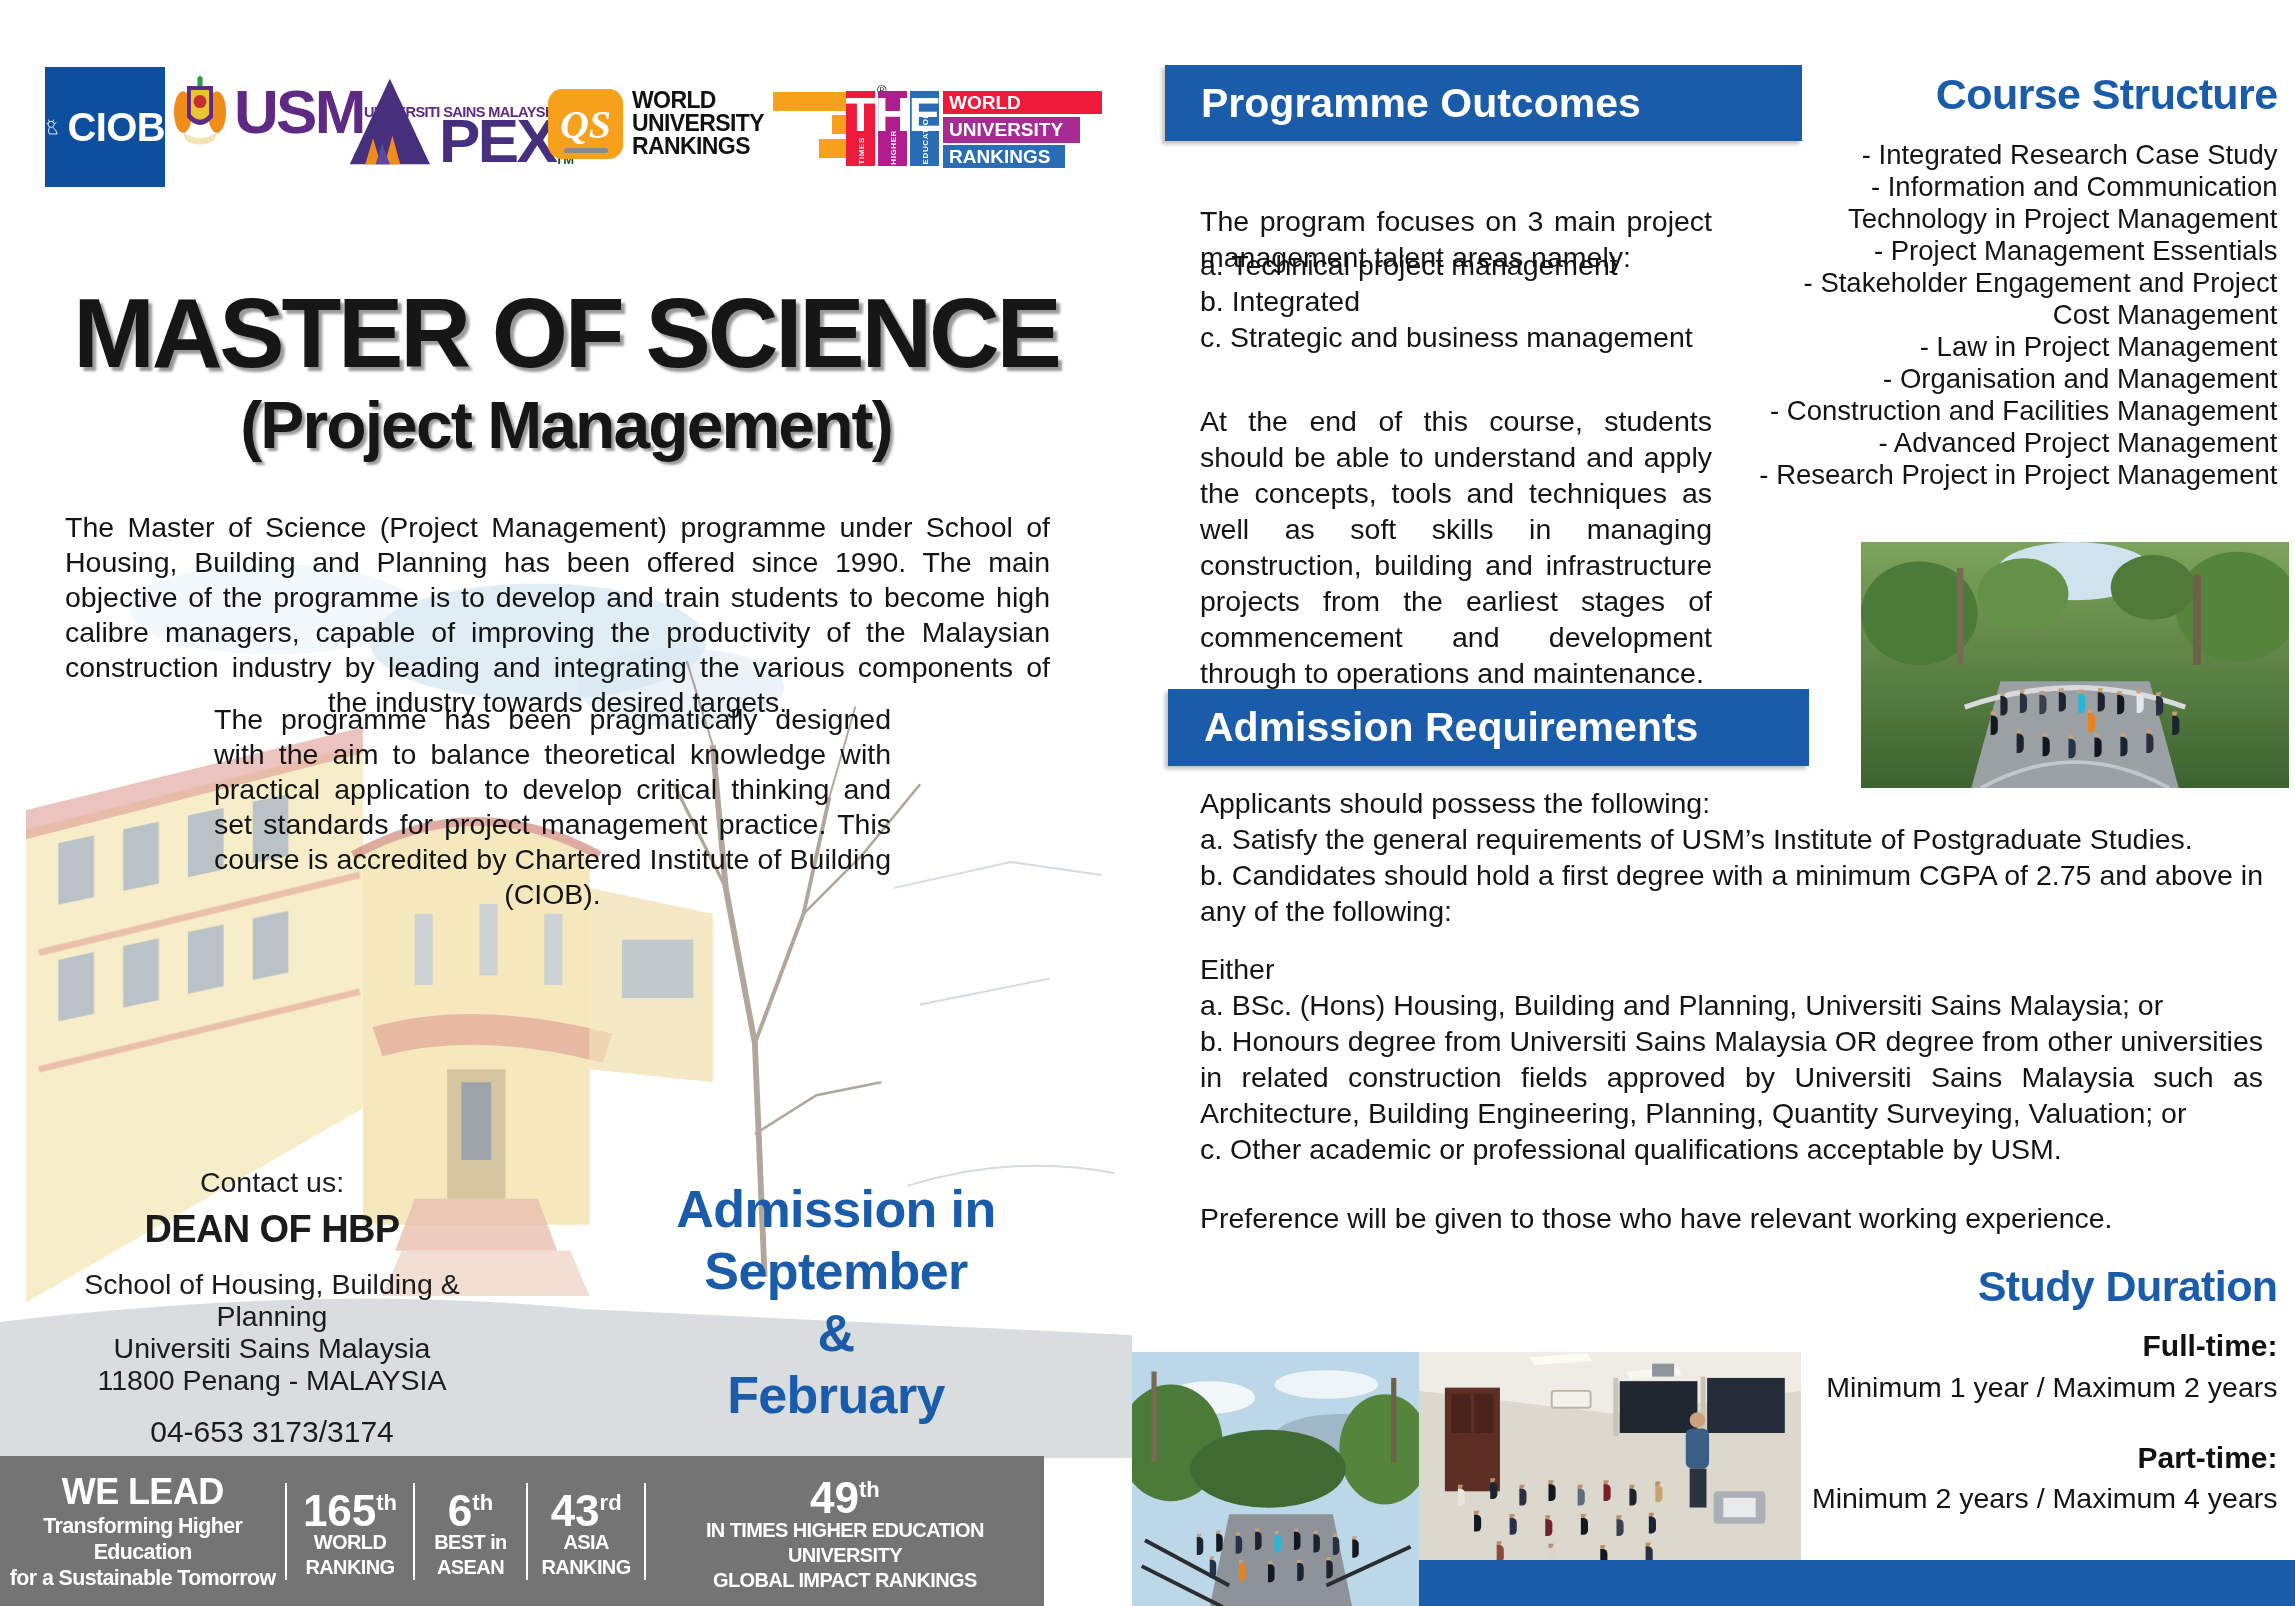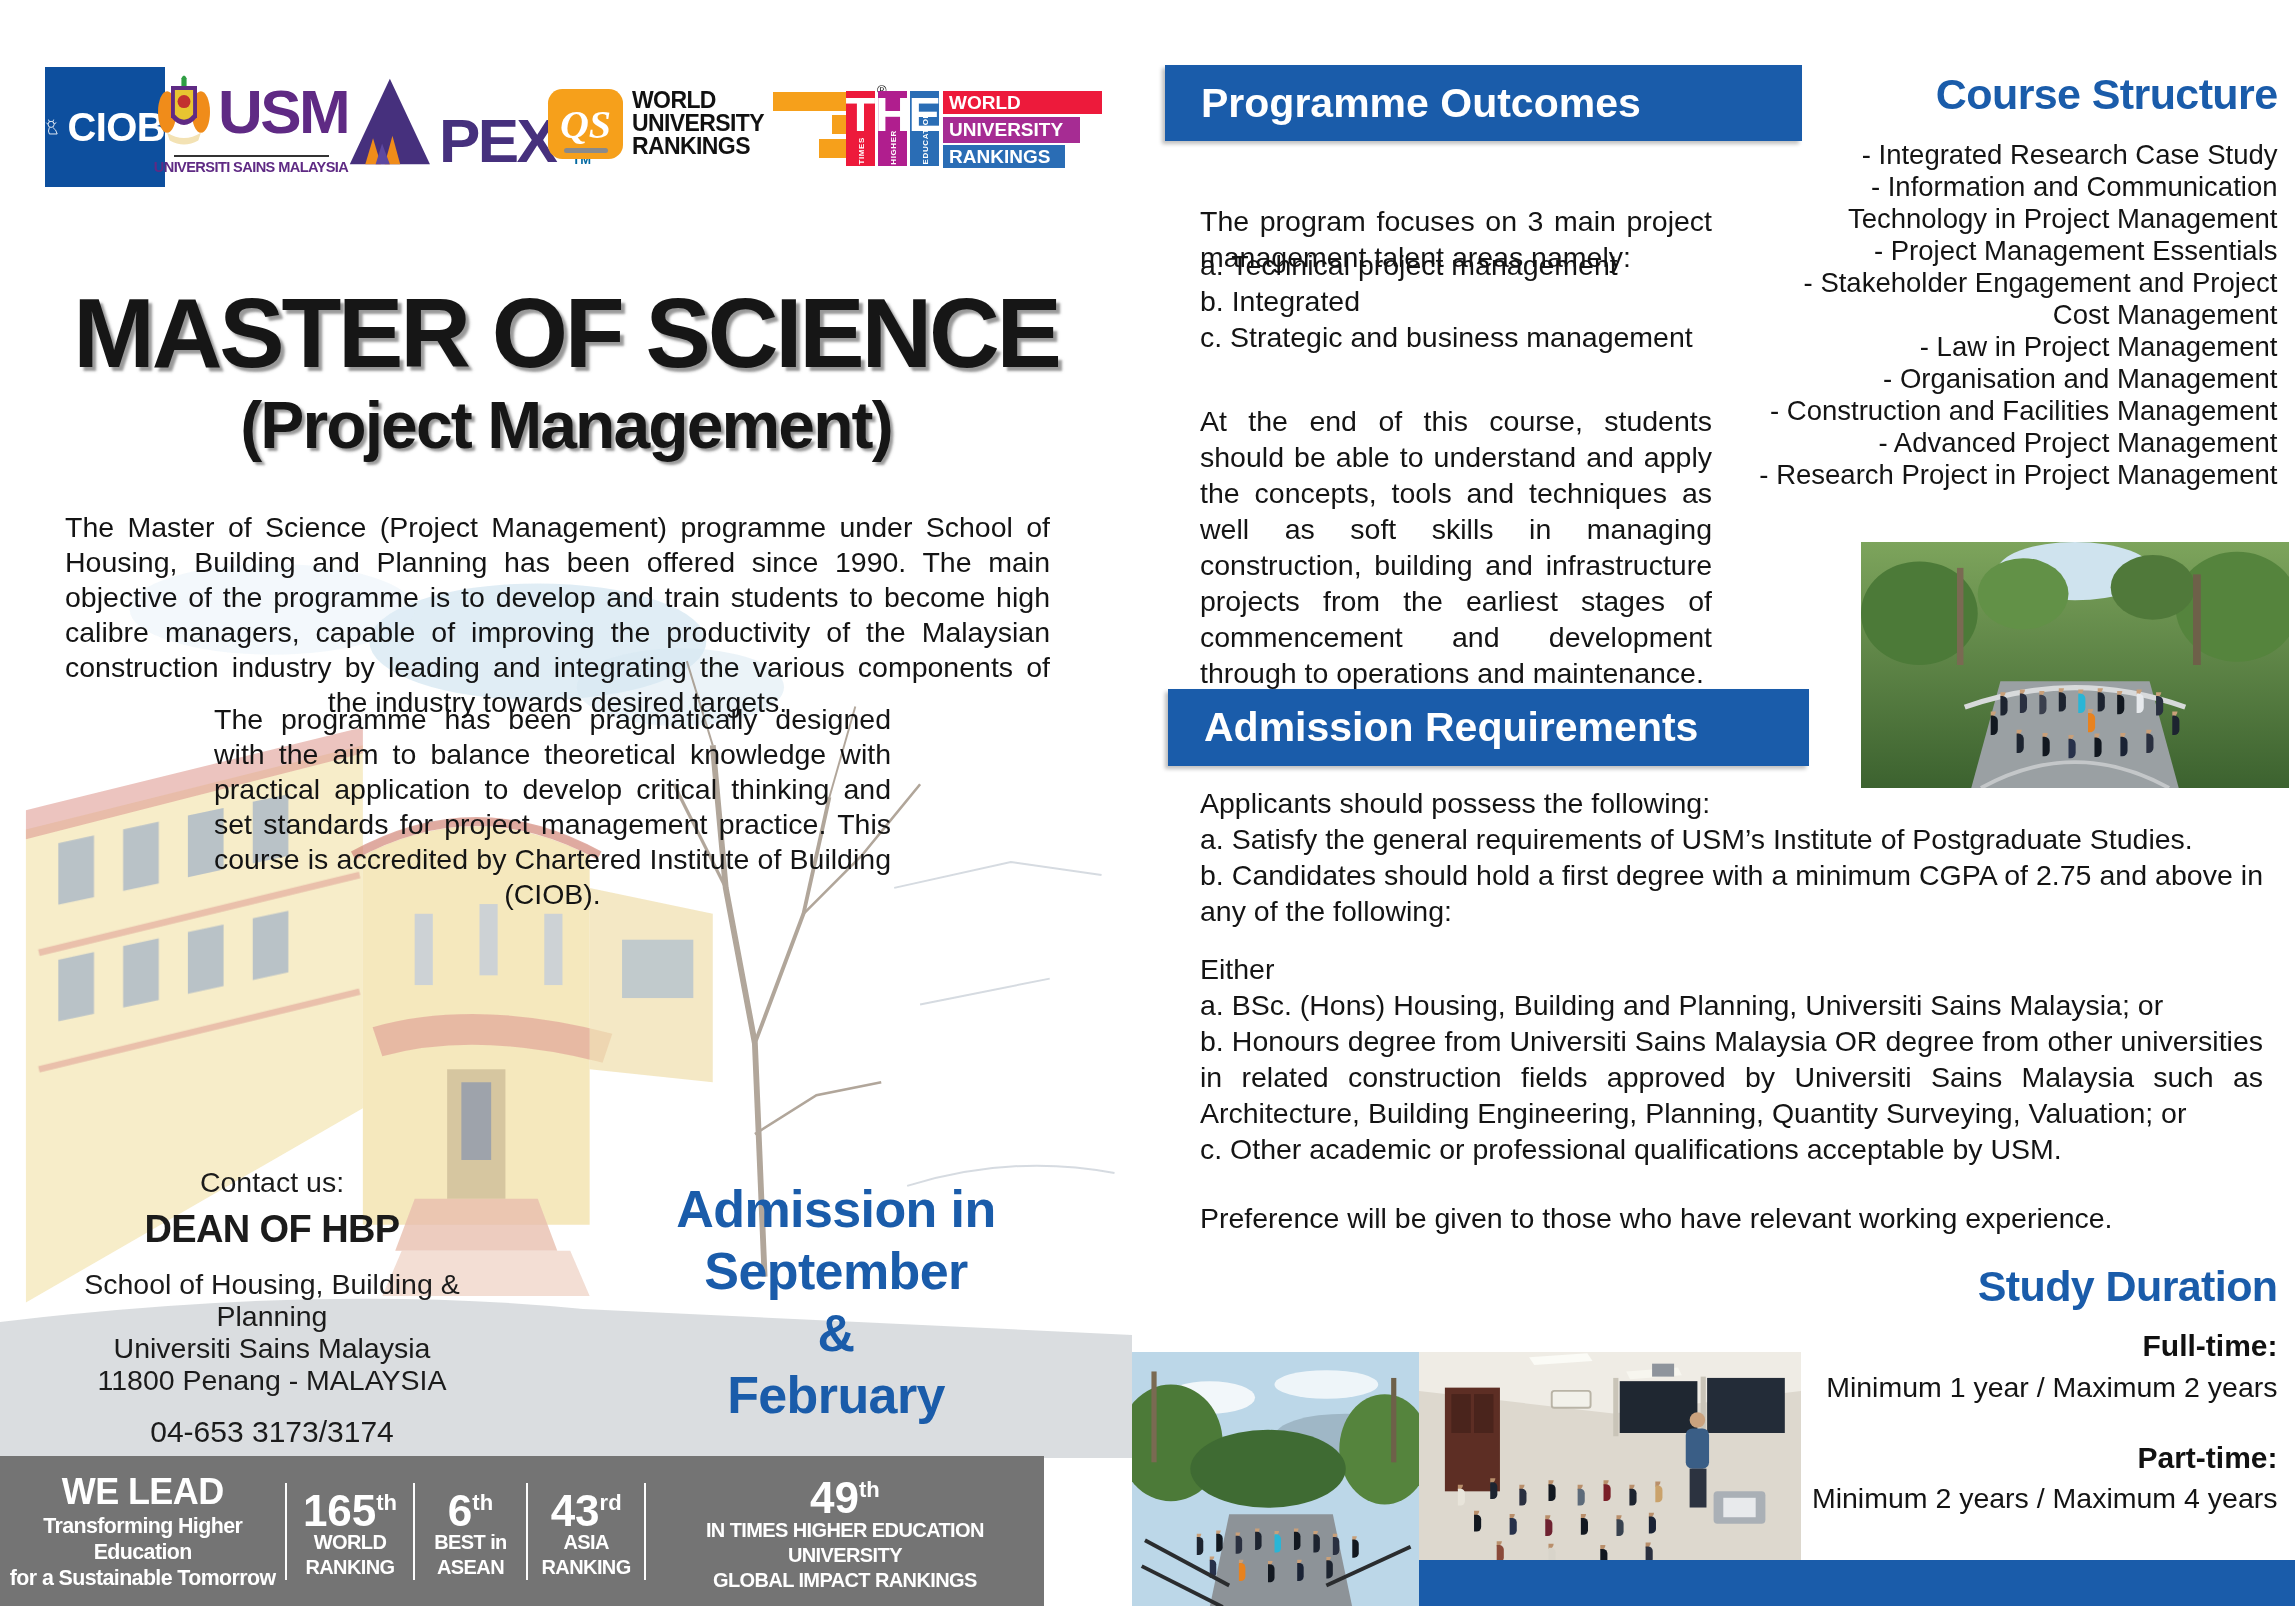--- a/index.html
+++ b/index.html
@@ -6,28 +6,28 @@
   #page{position:relative;width:2295px;height:1607px;background:#ffffff;overflow:hidden;
         font-family:"Liberation Sans",sans-serif;color:#1b1b1b;}
   .abs{position:absolute;}
   .txt{z-index:3;}
   .bgart{z-index:1;}
 
   
   .ciob{left:45px;top:67px;width:120px;height:120px;background:#0d4f9e;display:flex;
         align-items:center;justify-content:center;gap:5px;}
   .ciob .word{color:#fff;font-weight:bold;font-size:40px;letter-spacing:-0.6px;}
-  .usm{left:170px;top:73px;width:162px;display:flex;flex-direction:column;align-items:center;}
+  .usm{left:170px;top:73px;width:162px;display:flex;flex-direction:row;align-items:center;}
   .usm-row{display:flex;align-items:center;gap:3.9px;}
   .usm-acro{color:#5f2a84;font-weight:bold;font-size:62px;letter-spacing:-2.6px;line-height:1;}
   .usm-line{width:155px;height:1.9px;background:#333;margin:3.9px 0 2.6px 0;}
   .usm-name{color:#5f2a84;font-weight:bold;font-size:14.6px;letter-spacing:-0.6px;white-space:nowrap;}
   .apex{left:342px;top:76px;display:flex;align-items:flex-end;}
   .apex-pex{color:#46307d;font-weight:bold;font-size:62px;line-height:0.82;letter-spacing:-2.6px;}
-  .apex-tm{color:#0369a1;font-weight:bold;font-size:13px;vertical-align:top;margin-left:17px;}
+  .apex-tm{color:#14532d;font-weight:bold;font-size:13px;vertical-align:top;margin-left:0;}
   .qs{left:548px;top:89px;display:flex;align-items:flex-start;gap:9px;}
   .qs-badge{width:75px;height:70px;background:#f6a01b;border-radius:14.3px;display:flex;
             align-items:center;justify-content:center;position:relative;}
   .qs-badge span{color:#fff;font-family:"Liberation Serif",serif;font-style:italic;
                  font-size:40px;font-weight:bold;}
   .qs-badge::after{content:"";position:absolute;bottom:6.5px;left:15.5px;width:44px;height:4.5px;
                    background:#8a8a8a;border-radius:2.6px;}
   .qs-lines{display:flex;flex-direction:column;line-height:23px;}
   .qs-lines span{font-weight:bold;font-size:23px;color:#111;letter-spacing:-0.6px;}
   .qs-bars{display:flex;flex-direction:column;align-items:flex-end;gap:4.5px;margin-top:2.6px;}

